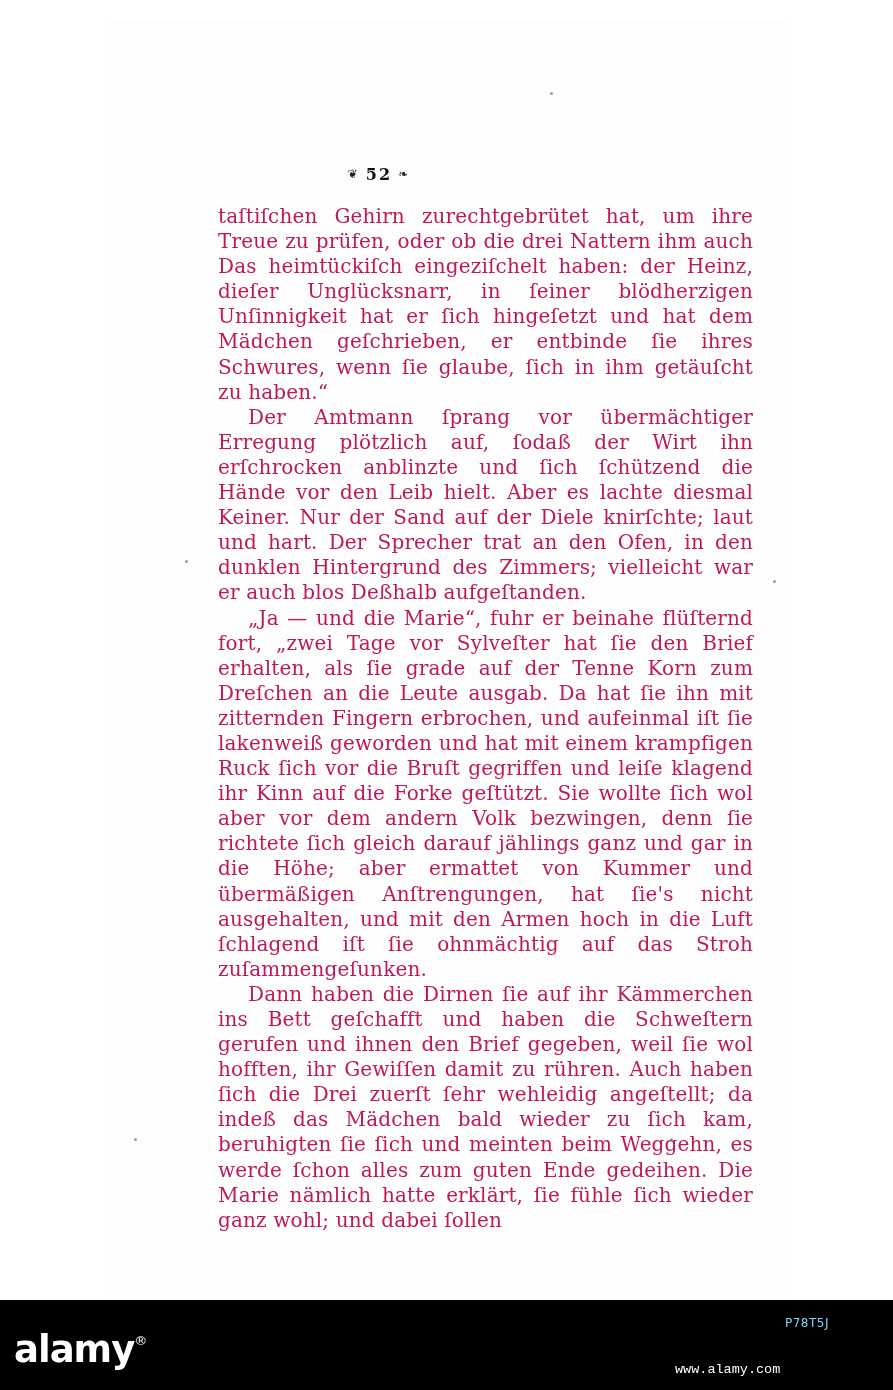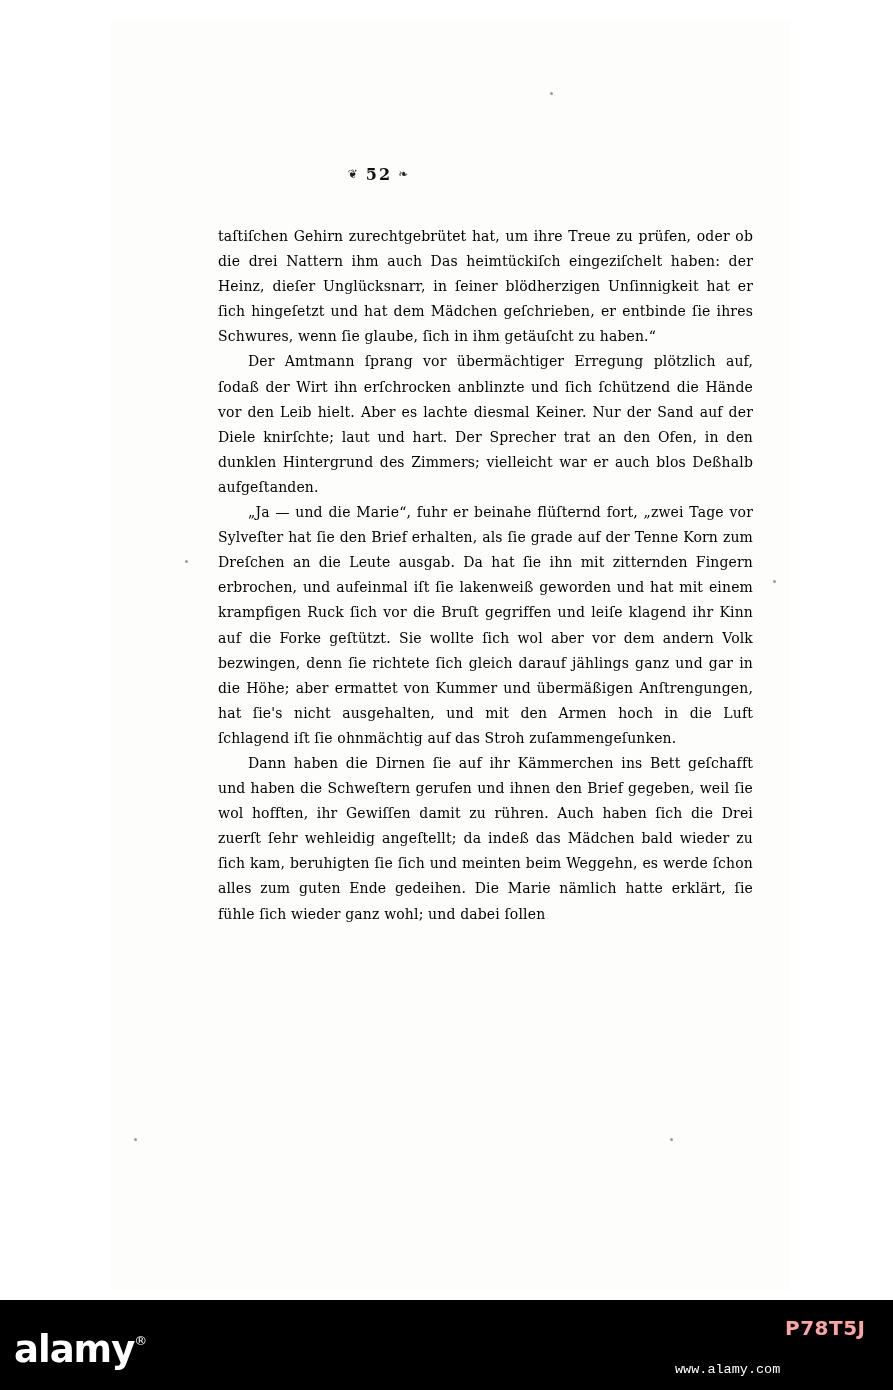--- a/index.html
+++ b/index.html
@@ -46,26 +46,26 @@
     color: #222;
     vertical-align: 2px;
   }
   .page-number-line .num {
     font-weight: bold;
     padding: 0 6px;
   }
   .textblock {
     position: absolute;
     left: 218px;
-    top: 224px;
+    top: 204px;
     width: 535px;
     font-family: "DejaVu Serif", serif;
-    font-size: 14px;
+    font-size: 20px;
     line-height: 25.1px;
-    color: #000000;
+    color: #be185d;
     text-align: justify;
     letter-spacing: 0.15px;
   }
   .textblock p {
     margin: 0;
     text-indent: 0;
   }
   .textblock p.ind {
     text-indent: 30px;
   }
@@ -108,24 +108,24 @@
     top: 62px;
     font-family: Liberation Mono, monospace;
     font-size: 13.5px;
     color: #ffffff;
   }
   .wm-code {
     position: absolute;
     left: 785px;
     top: 16px;
     font-family: "DejaVu Sans", sans-serif;
-    font-size: 20px;
-    font-weight: bold;
+    font-size: 12px;
+    font-weight: normal;
     letter-spacing: 0.5px;
-    color: #fca5a5;
+    color: #7dd3fc;
   }
 </style>
 </head>
 <body>
 
 <div class="page-sheet">
   <div class="scan-area">
     <div class="speck" style="left:75px; top:540px; width:3px; height:3px;"></div>
     <div class="speck" style="left:24px; top:1118px; width:3px; height:3px;"></div>
     <div class="speck" style="left:560px; top:1118px; width:3px; height:3px;"></div>

